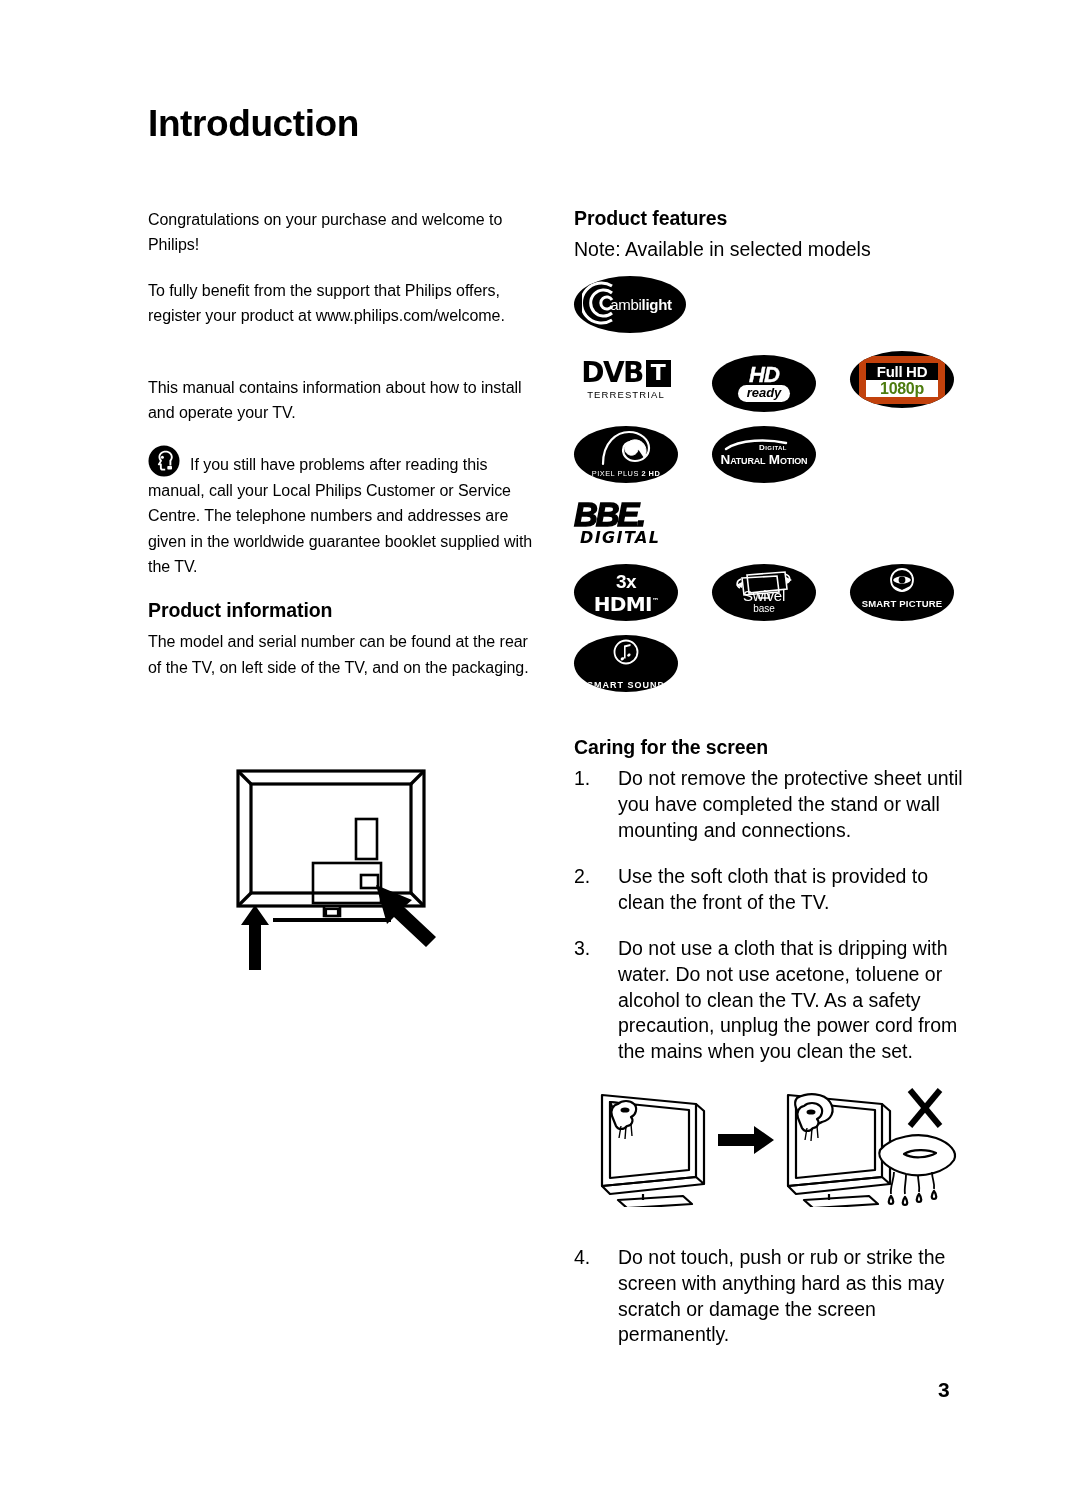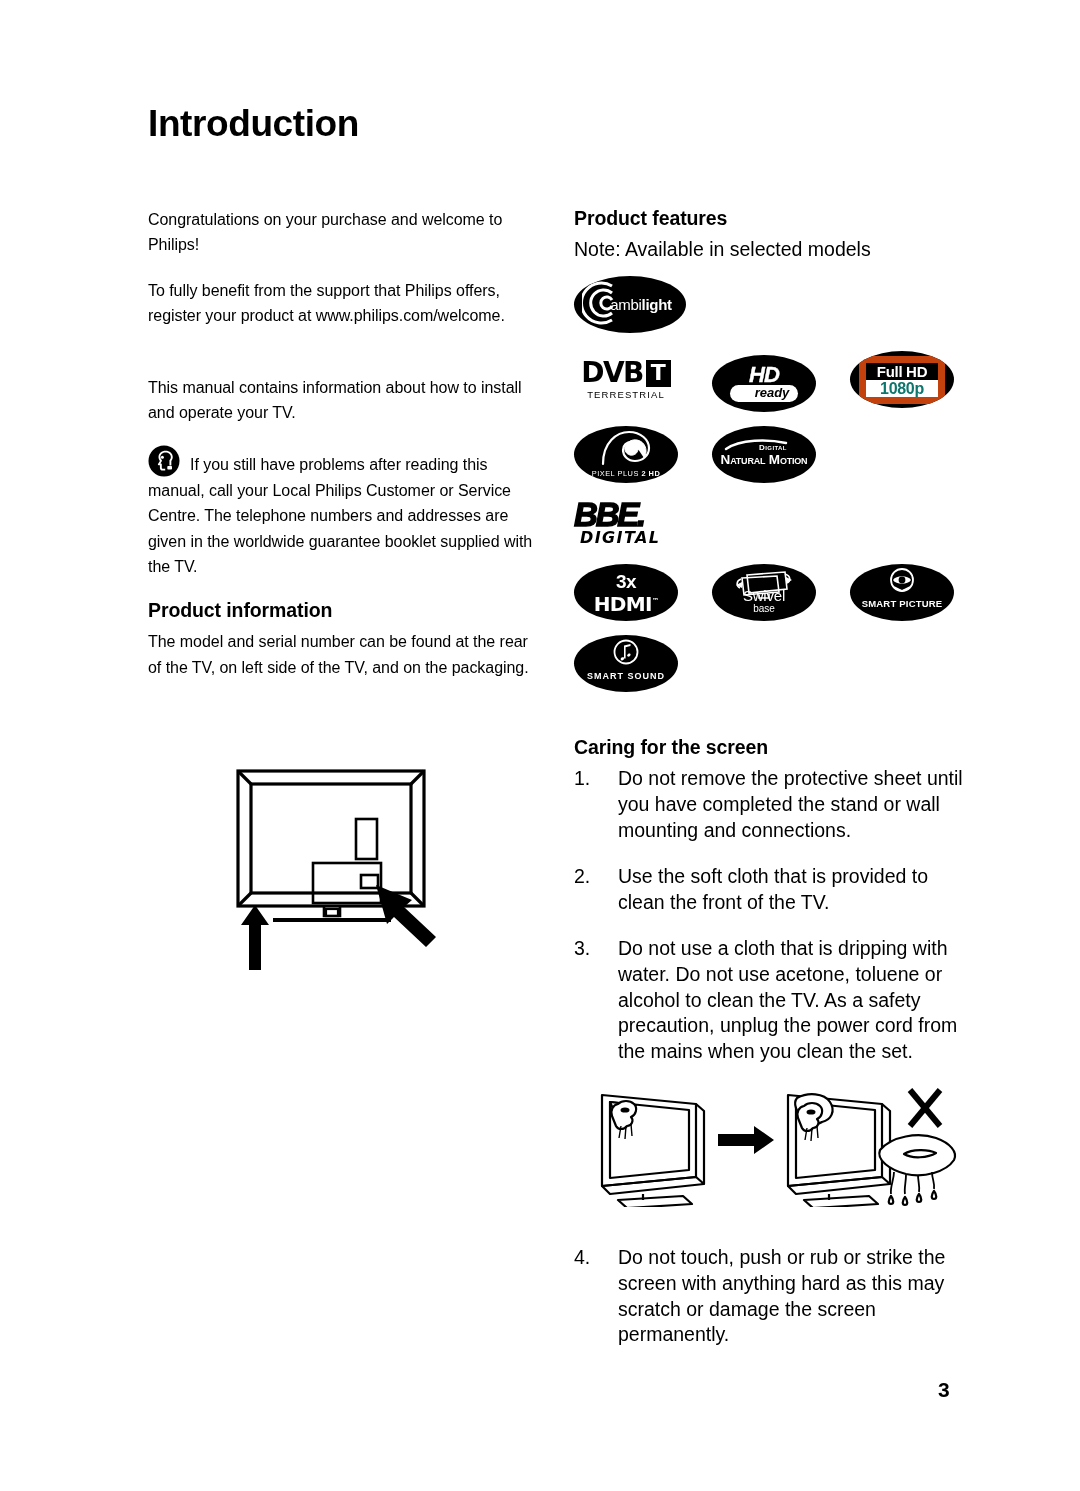--- a/index.html
+++ b/index.html
@@ -183,40 +183,40 @@
     letter-spacing: -0.8px;
     -webkit-text-stroke: 0.4px #fff;
   }
   .hd-ready-pill {
     background: #fff;
     color: #000;
     font-size: 13px;
     font-weight: bold;
     font-style: italic;
     border-radius: 9px;
-    padding: 0px 9px 1px 25px;
+    padding: 0px 9px 1px 9px;
     line-height: 16px;
     margin-top: 1px;
   }
 
   
   .fullhd-box {
     border: 7px solid #c2410c;
     width: 72px;
   }
   .fullhd-top {
     font-size: 15px;
     font-weight: bold;
     text-align: center;
     line-height: 17px;
     letter-spacing: -0.3px;
   }
   .fullhd-bot {
     background: #fff;
-    color: #0f766e;
+    color: #4d7c0f;
     font-size: 16px;
     font-weight: bold;
     text-align: center;
     line-height: 17px;
     letter-spacing: -0.3px;
   }
 
   
   .pixel-oval { width: 101px; height: 53px; }
   .pixel-sub {
@@ -578,21 +578,21 @@
               <path d="M7 19 L15 23 L23 19" fill="none" stroke="#fff" stroke-width="1.6"></path>
             </svg>
           </span>
           <span class="sp-wrap">
             <span class="sp-word">SMART PICTURE</span>
           </span>
         </div>
       </div>
 
       <div class="logo-row">
-        <div class="logo-oval" style="width:104px;height:57px;">
+        <div class="logo-oval" style="width:104px;height:57px;align-items:flex-end;">
           <span class="ss-note">
             <svg width="30" height="28" viewBox="0 0 30 28">
               <circle cx="15" cy="13" r="11.5" fill="none" stroke="#fff" stroke-width="1.8"></circle>
               <path d="M13 19.5 C13 21 11.4 21.8 10.3 21.2 C9.3 20.7 9.4 19.3 10.6 18.6 C11.4 18.1 12.4 18.2 13 18.6 L13 6.5 L19.5 5 L19.5 7 L14.6 8.2 L14.6 19.5 Z" fill="#fff"></path>
               <path d="M19.5 15.8 C19.5 17.2 17.9 18 16.8 17.5 C15.8 17 15.9 15.6 17.1 14.9 C17.9 14.4 18.9 14.5 19.5 14.9 Z" fill="#fff"></path>
             </svg>
           </span>
           <span class="ss-wrap">
             <span class="ss-word">SMART SOUND</span>
           </span>

